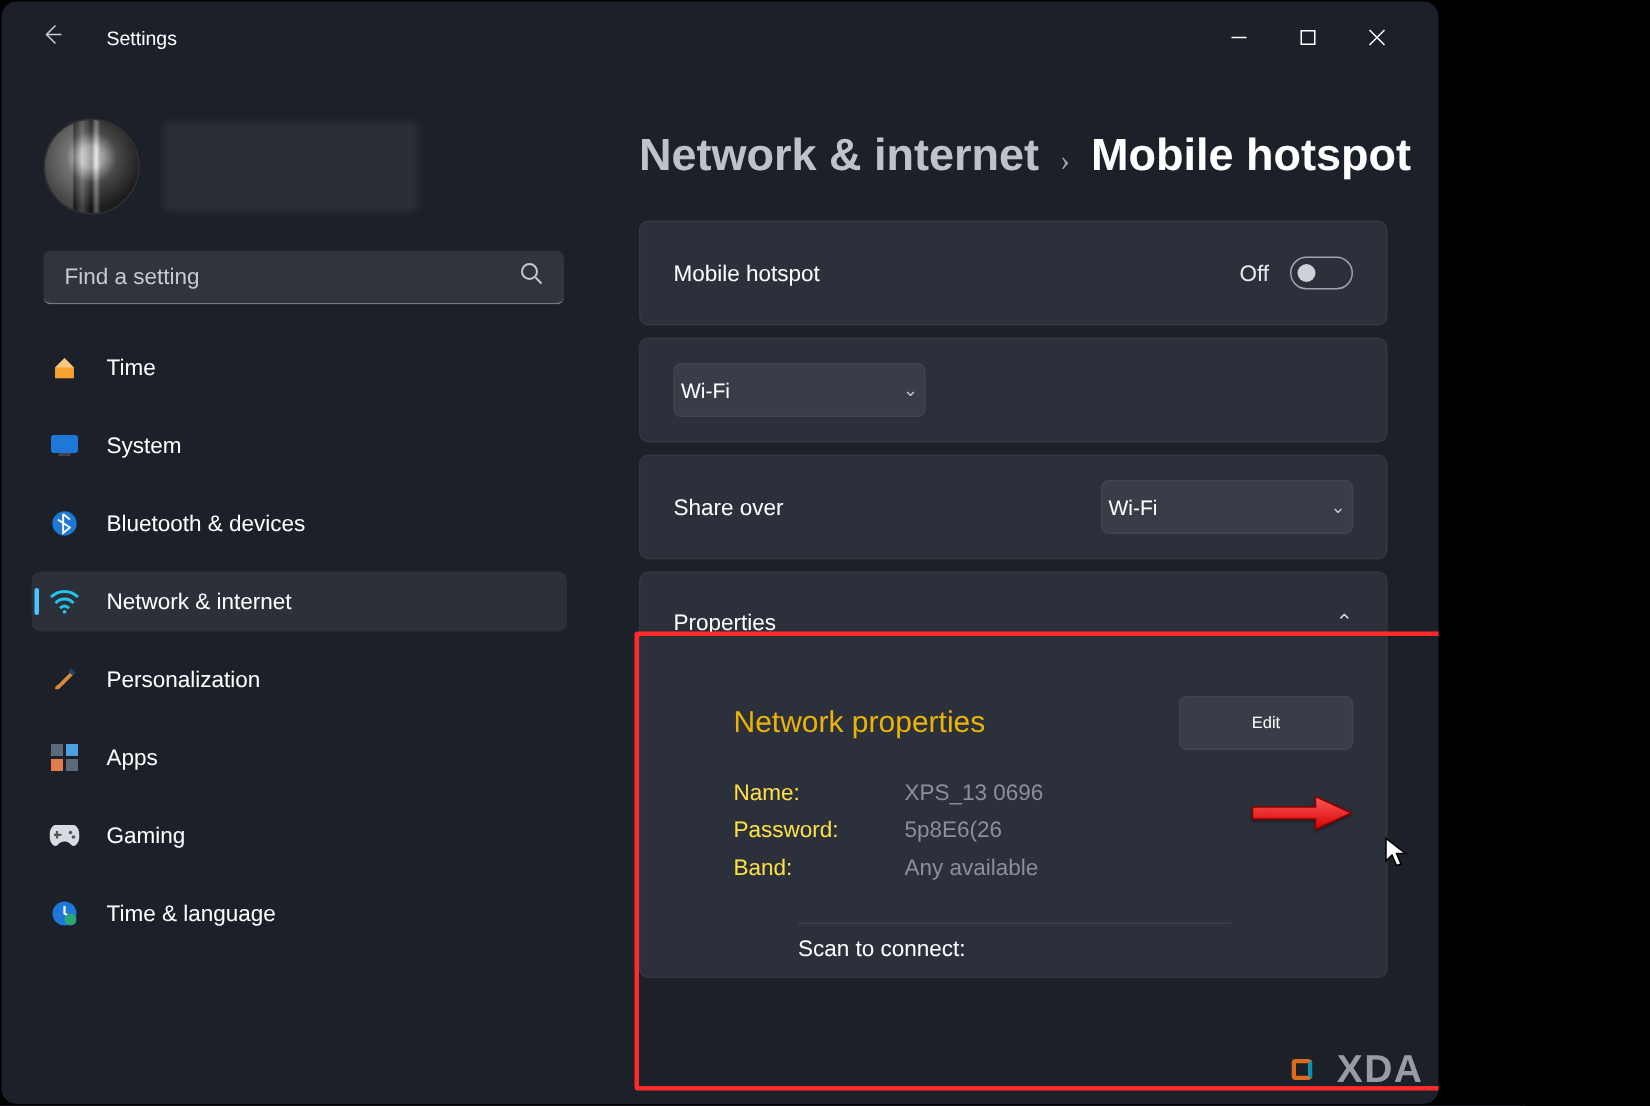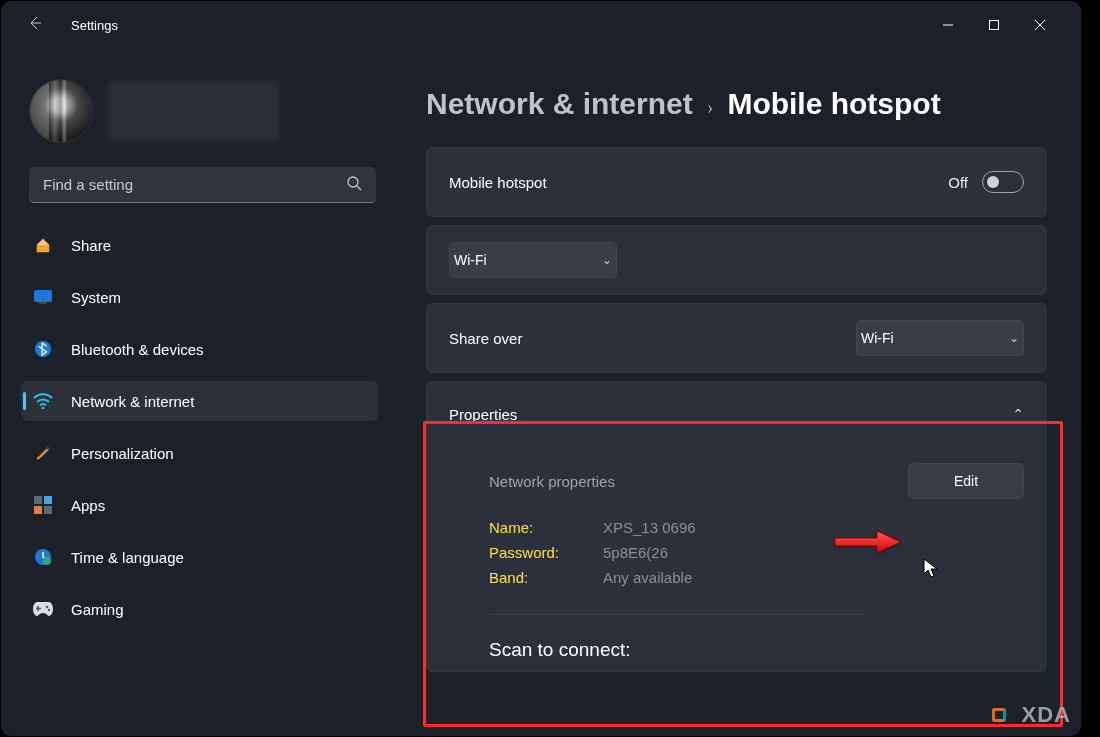--- a/index.html
+++ b/index.html
@@ -1,18 +1,18 @@
 <!DOCTYPE html>
 <html><head>
 <meta charset="utf-8">
 <style>
   * { box-sizing: border-box; margin: 0; padding: 0; font-family: "Segoe UI", sans-serif; }
   body { width: 1100px; height: 737px; background: #000; overflow: hidden; }
   .window {
-    width: 1080px; height: 735px; margin: 1px;
+    width: 958px; height: 735px; margin: 1px;
     background: #1c2028; border-radius: 10px; position: relative; color: #fff;
     overflow: hidden;
   }
   .titlebar { display: flex; align-items: center; height: 48px; padding: 0 18px 0 26px; }
   .titlebar .back { width: 20px; color: #ccc; }
   .titlebar .title { margin-left: 24px; font-size: 13px; color: #fff; }
   .tb-spacer { flex: 1; }
   .tbtn { width: 46px; height: 40px; display: flex; align-items: center; justify-content: center; color: #fff; }
   .tbtn svg { width: 12px; height: 12px; }
   .body { display: flex; height: calc(100% - 48px); }
@@ -88,43 +88,43 @@
     background: #2b303a; border: 1px solid #33383f; border-radius: 6px;
     margin-top: 2px;
   }
   .panel .phdr {
     display: flex; align-items: center; padding: 24px 22px 22px 22px; font-size: 15px;
   }
   .panel .phdr .pt { flex: 1; }
   .panel .phdr .pa { font-size: 14px; color: #cfd1d7; font-family:"Segoe UI Symbol";}
   .panel .pbody { padding: 18px 22px 10px 62px; position: relative; }
   .row1 { display: flex; align-items: center; margin-bottom: 20px; }
-  .row1 .rlabel { flex: 1; font-size: 15px; color: #a3a3a3; }
+  .row1 .rlabel { flex: 1; font-size: 20px; color: #eab308; }
   .editbtn {
     width: 116px; height: 36px; background: #383d47; border: 1px solid #40454e;
-    border-radius: 5px; font-size: 14px; display: flex; align-items: center; justify-content: center; color:#fff;
+    border-radius: 5px; font-size: 11px; display: flex; align-items: center; justify-content: center; color:#fff;
   }
   .kv { display: grid; grid-template-columns: 114px 1fr; row-gap: 8px; font-size: 15px; }
   .kv .k { color: #fde047; }
   .kv .v { color: #8a8f99; }
-  .scantitle { margin-top: 28px; font-size: 19px; border-top:1px solid #3a3f48; padding-top:24px; width:70%;}
+  .scantitle { margin-top: 28px; font-size: 15px; border-top:1px solid #3a3f48; padding-top:8px; width:70%;margin-left:43px;}
 
   .highlight {
     position: absolute; border: 3px solid #ff2a2a; pointer-events: none;
     left: 422px; top: 420px; width: 640px; height: 306px; border-radius:2px;
   }
   .arrow {
     position: absolute; left: 832px; top: 528px; pointer-events: none;
   }
   .arrow svg { filter: drop-shadow(0 1px 1px rgba(0,0,0,.4)); }
   .cursor {
     position: absolute; left: 922px; top: 557px; pointer-events: none;
   }
   .watermark {
-    position: absolute; right: 10px; bottom: 8px; color: #aeb2ba; font-weight: 600; font-size: 22px; letter-spacing: 1px;
+    position: absolute; right: 10px; bottom: 8px; color: #aeb2ba; font-weight: 600; font-size: 26px; letter-spacing: 1px;
     display: flex; align-items: center; gap: 16px; opacity:.85;
   }
   .watermark .sq { width: 14px; height: 14px; border: 3px solid #ff7a1a; border-right-color: #0aa6c9; border-radius:3px;}
 </style>
 </head>
 <body>
 
 <div class="window">
 
   <div class="titlebar">
@@ -174,21 +174,21 @@
 
       <div class="nav">
 
         <div class="nav-item">
           <span class="nicon">
               <svg width="18" height="18" viewBox="0 0 20 20">
                 <path d="M3 10l7-7 7 7v8H3z" fill="#f6a22c"></path>
                 <path d="M3 10l7-7 7 7" fill="#fff" opacity=".4"></path>
               </svg>
             </span>
-          <span>Share</span>
+          <span>Time</span>
         </div>
         <div class="nav-item">
           <span class="nicon">
               <svg width="18" height="14" viewBox="0 0 18 14">
                 <rect width="18" height="12" rx="2" fill="#1e78d7"></rect>
                 <rect x="5" y="12" width="8" height="2" fill="#444"></rect>
               </svg>
             </span>
           <span>System</span>
         </div>
@@ -227,38 +227,38 @@
                 <rect x="0" y="0" width="8" height="8" fill="#5b6b7b"></rect>
                 <rect x="10" y="0" width="8" height="8" fill="#4aa0e0"></rect>
                 <rect x="0" y="10" width="8" height="8" fill="#e07d4a"></rect>
                 <rect x="10" y="10" width="8" height="8" fill="#5b6b7b"></rect>
               </svg>
             </span>
           <span>Apps</span>
         </div>
         <div class="nav-item">
           <span class="nicon">
-              <svg width="18" height="18" viewBox="0 0 18 18">
-                <circle cx="9" cy="9" r="8" fill="#1e78d7"></circle>
-                <path d="M9 4v5l3 2" stroke="#fff" stroke-width="1.5" fill="none"></path>
-                <circle cx="13" cy="13" r="4" fill="#2aa775"></circle>
-              </svg>
-            </span>
-          <span>Time &amp; language</span>
-        </div>
-        <div class="nav-item">
-          <span class="nicon">
               <svg width="20" height="14" viewBox="0 0 20 14">
                 <path d="M4 0h12c2 0 4 3 4 7s-2 7-4 7c-2 0-2-3-6-3s-4 3-6 3-4-3-4-7 2-7 4-7z" fill="#d7dbe2"></path>
                 <circle cx="14" cy="5" r="1.2" fill="#555"></circle>
                 <circle cx="16" cy="8" r="1.2" fill="#555"></circle>
                 <path d="M5 4v5M3 6.5h5" stroke="#555" stroke-width="1.5"></path>
               </svg>
             </span>
           <span>Gaming</span>
+        </div>
+        <div class="nav-item">
+          <span class="nicon">
+              <svg width="18" height="18" viewBox="0 0 18 18">
+                <circle cx="9" cy="9" r="8" fill="#1e78d7"></circle>
+                <path d="M9 4v5l3 2" stroke="#fff" stroke-width="1.5" fill="none"></path>
+                <circle cx="13" cy="13" r="4" fill="#2aa775"></circle>
+              </svg>
+            </span>
+          <span>Time &amp; language</span>
         </div>
       </div>
     </div>
 
     <div class="main">
       <div class="breadcrumb">
         <span class="bc1">Network &amp; internet</span>
         <span class="chev">›</span>
         <span class="bc2">Mobile hotspot</span>
       </div>

